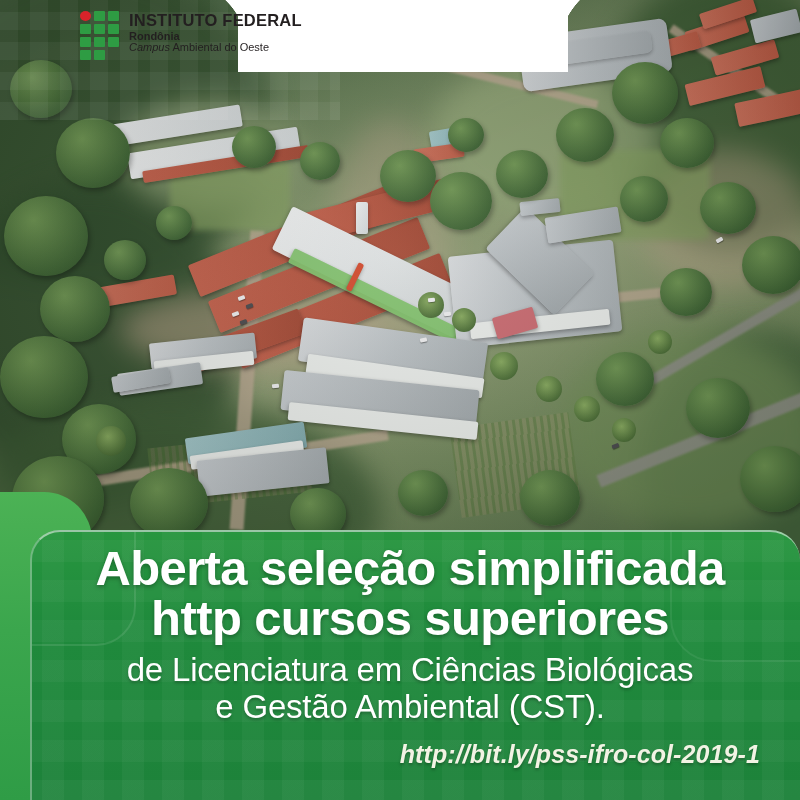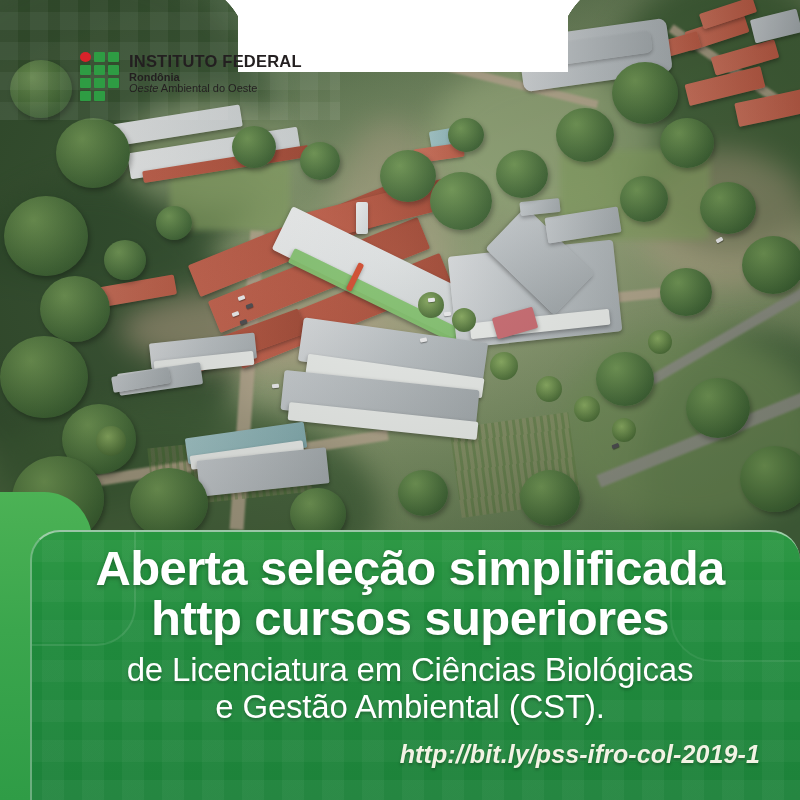--- a/index.html
+++ b/index.html
@@ -124,21 +124,20 @@
     position:absolute; right:-52px; top:0; width:54px; height:72px;
     background:#ffffff;
     -webkit-mask-image:radial-gradient(66px 90px at 100% 100%, transparent 0 66px, #000 66.5px);
     mask-image:radial-gradient(66px 90px at 100% 100%, transparent 0 66px, #000 66.5px);
   }
 
   .brand {
     position:absolute; left:80px; top:11px;
     display:flex; align-items:center; gap:9px;
     z-index:22;
-    margin-top:41px;
   }
 
   
   .ifro-mark {
     width:40px; height:44px;
     display:grid;
     grid-template-columns:repeat(3, 11px);
     grid-template-rows:repeat(4, 10px);
     gap:3px;
   }
@@ -392,21 +391,21 @@
       <i></i>
       <i></i>
       <i></i>
       <i></i>
       <i></i>
       <i class="empty"></i>
     </div>
     <div class="brand-text">
       <div class="brand-l1">INSTITUTO FEDERAL</div>
       <div class="brand-l2">Rondônia</div>
-      <div class="brand-l3"><em>Oeste</em> <span>Ambiental do Oeste</span></div>
+      <div class="brand-l3"><em>Campus</em> <span>Ambiental do Oeste</span></div>
     </div>
   </div>
 
   <div class="banner">
     <div class="accent-strip"></div>
 
     <div class="banner-body">
       <div class="banner-wm"></div>
       <div class="banner-arc"></div>
       <div class="banner-arc2"></div>

